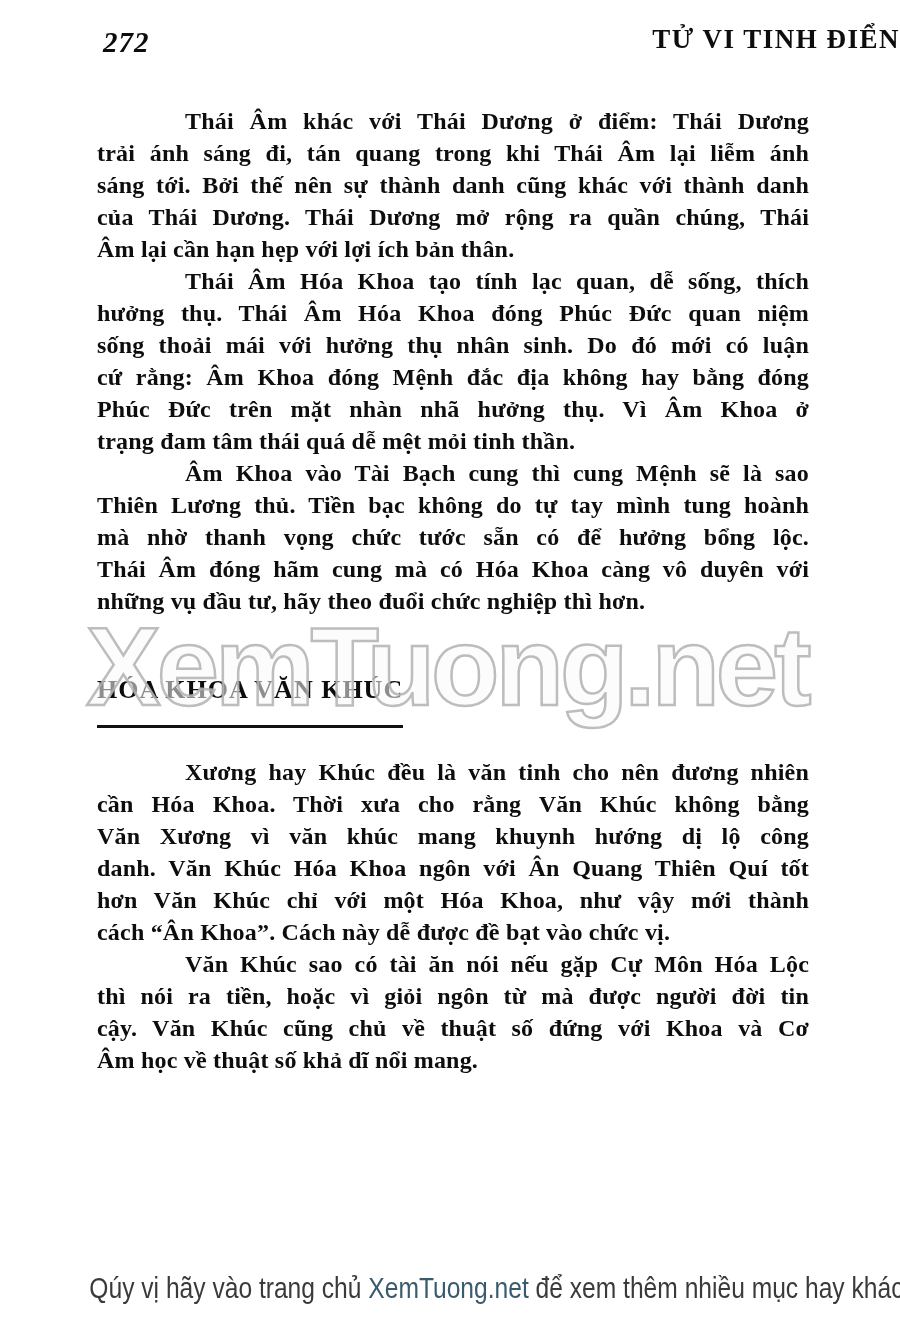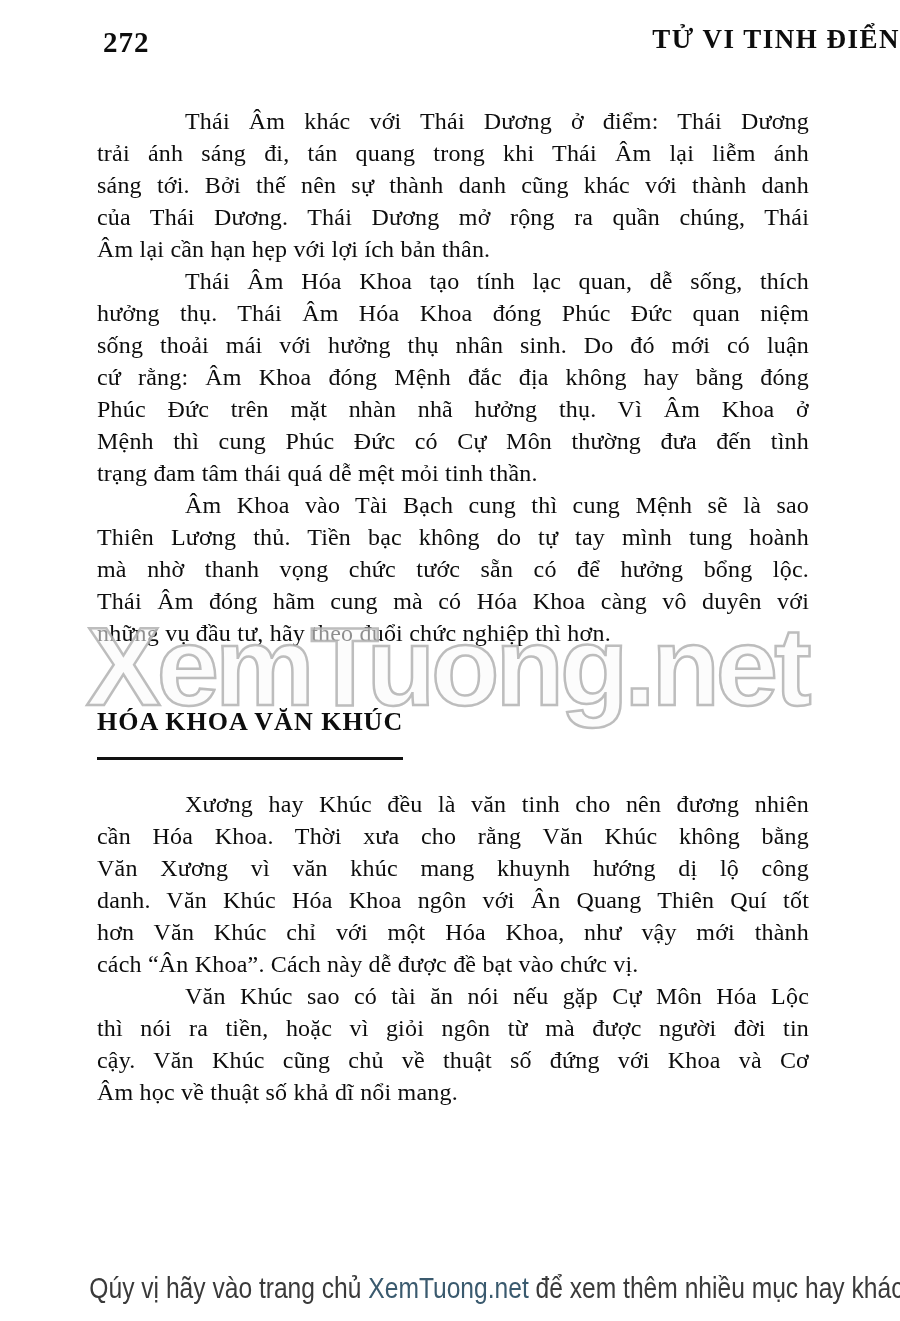--- a/index.html
+++ b/index.html
@@ -25,20 +25,21 @@
     width: 100%;
     height: 40px;
   }
   .page-number {
     position: absolute;
     left: 103px;
     top: 2px;
     font-size: 29px;
     font-weight: 700;
     letter-spacing: 1px;
+    font-style: italic;
   }
   .running-title {
     display: block;
     text-align: right;
     font-size: 27px;
     font-weight: 700;
     letter-spacing: 1.5px;
   }
 
   
@@ -63,21 +64,21 @@
   .page-body {
     position: absolute;
     top: 105px;
     left: 97px;
     width: 712px;
     z-index: 1;
   }
   .para { margin: 0; }
   .line {
     font-size: 24px;
-    font-weight: 400;
+    font-weight: 700;
     line-height: 32px;
     height: 32px;
     text-align: justify;
     text-align-last: justify;
     letter-spacing: 0.2px;
   }
   .line.first { padding-left: 88px; }
   .line.last  { text-align-last: left; }
 
   .section-heading {
@@ -139,21 +140,20 @@
           <div class="line">sáng tới. Bởi thế nên sự thành danh cũng khác với thành danh</div>
           <div class="line">của Thái Dương. Thái Dương mở rộng ra quần chúng, Thái</div>
           <div class="line last">Âm lại cần hạn hẹp với lợi ích bản thân.</div>
         </div>
         <div class="para">
           <div class="line first">Thái Âm Hóa Khoa tạo tính lạc quan, dễ sống, thích</div>
           <div class="line">hưởng thụ. Thái Âm Hóa Khoa đóng Phúc Đức quan niệm</div>
           <div class="line">sống thoải mái với hưởng thụ nhân sinh. Do đó mới có luận</div>
           <div class="line">cứ rằng: Âm Khoa đóng Mệnh đắc địa không hay bằng đóng</div>
           <div class="line">Phúc Đức trên mặt nhàn nhã hưởng thụ. Vì Âm Khoa ở</div>
-          <div class="line">Mệnh thì cung Phúc Đức có Cự Môn thường đưa đến tình</div>
           <div class="line last">trạng đam tâm thái quá dễ mệt mỏi tinh thần.</div>
         </div>
         <div class="para">
           <div class="line first">Âm Khoa vào Tài Bạch cung thì cung Mệnh sẽ là sao</div>
           <div class="line">Thiên Lương thủ. Tiền bạc không do tự tay mình tung hoành</div>
           <div class="line">mà nhờ thanh vọng chức tước sẵn có để hưởng bổng lộc.</div>
           <div class="line">Thái Âm đóng hãm cung mà có Hóa Khoa càng vô duyên với</div>
           <div class="line last">những vụ đầu tư, hãy theo đuổi chức nghiệp thì hơn.</div>
         </div>
       </div>

